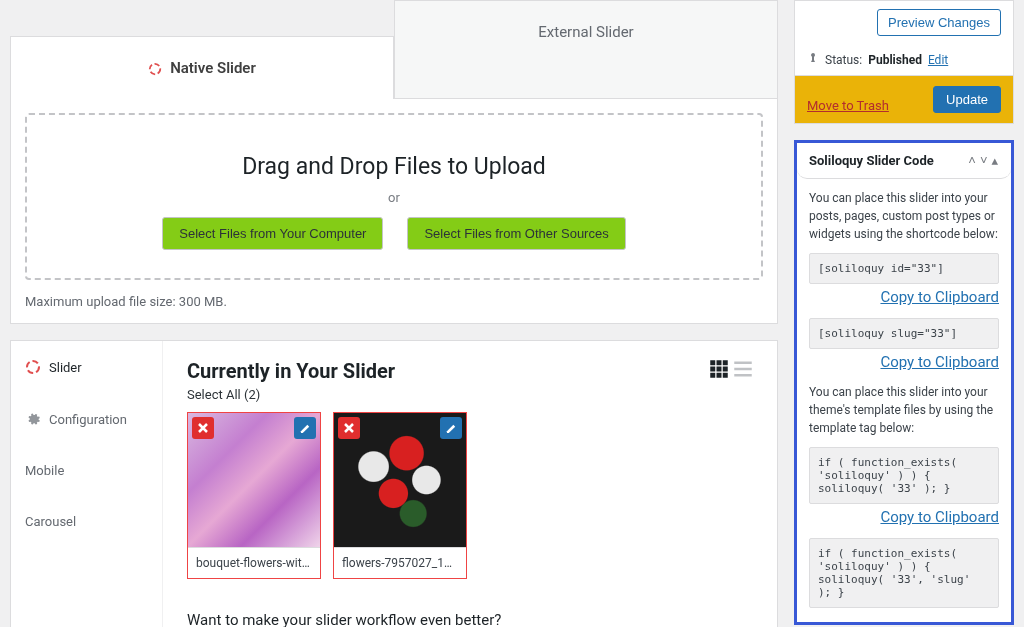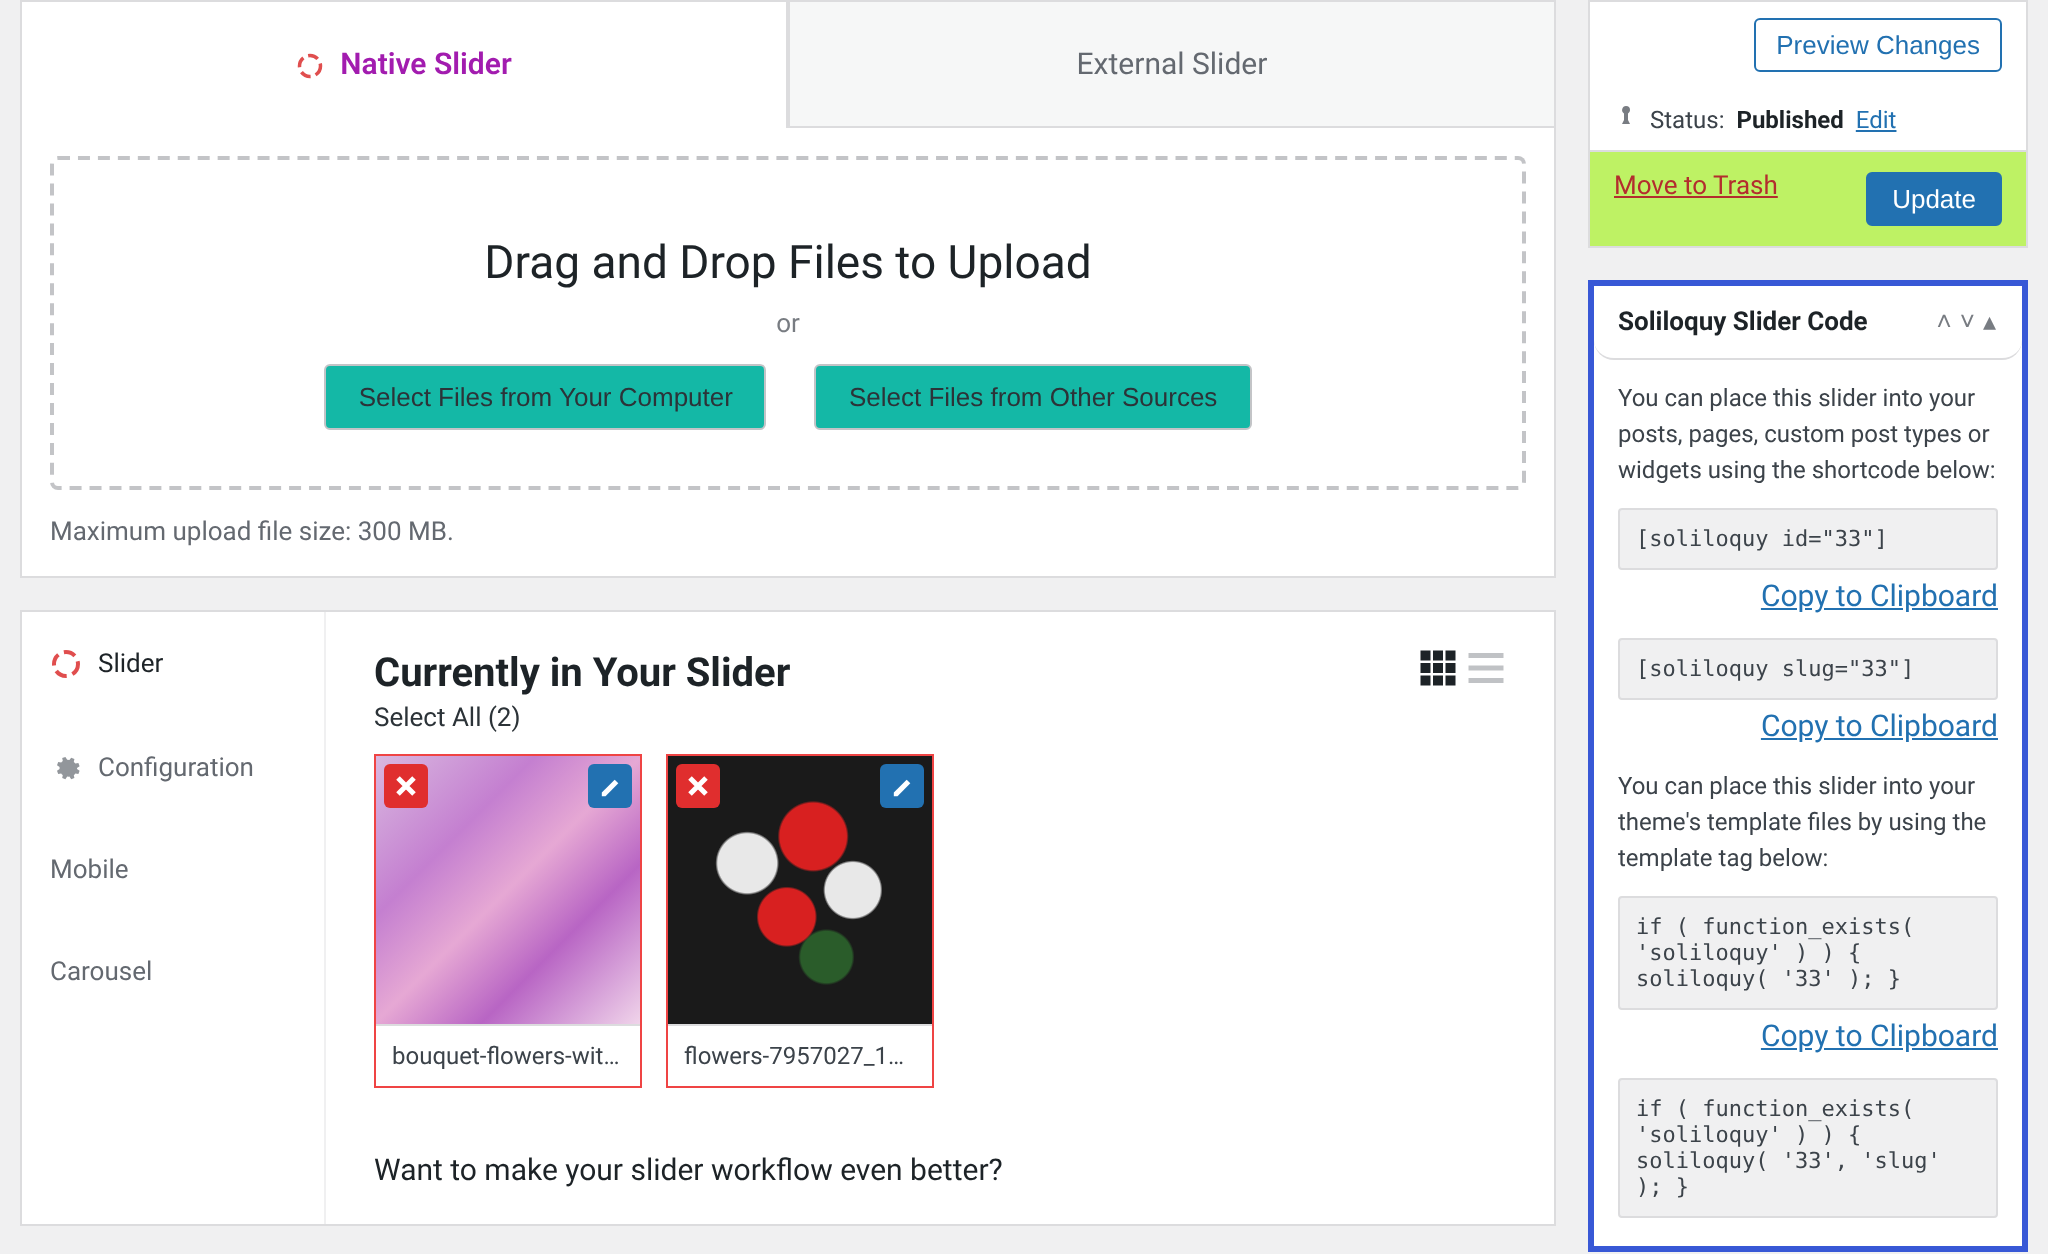--- a/index.html
+++ b/index.html
@@ -3,30 +3,30 @@
 <meta charset="utf-8">
 <style>
 * { box-sizing: border-box; margin: 0; padding: 0; }
 body { font-family: -apple-system, BlinkMacSystemFont, "Segoe UI", Roboto, sans-serif; background: #f0f0f1; color: #1d2327; font-size: 13px; }
 .wrap { display: flex; padding: 0 10px; gap: 16px; }
 .main { flex: 1; min-width: 0; }
 .side { width: 220px; flex-shrink: 0; }
 
 .tabs { display: flex; background: #f0f0f1; }
 .tab { flex: 1; text-align: center; padding: 22px 0; background: #f6f7f7; border: 1px solid #dcdcde; color: #646970; font-size: 15px; cursor: pointer; }
-.tab.active { background: #fff; border-bottom: none; color: #a21caf; font-weight: 600; }
+.tab.active { background: #fff; border-bottom: none; color: #404040; font-weight: 600; margin-top: 36px; }
 .tab.active .ic { color: #e04e4e; }
 .ic { display: inline-block; width: 14px; height: 14px; margin-right: 8px; vertical-align: middle; }
 
 .panel { background: #fff; border: 1px solid #dcdcde; border-top: none; padding: 14px; }
 .dz { border: 2px dashed #c3c4c7; border-radius: 4px; padding: 38px 20px 28px; text-align: center; }
 .dz h2 { font-size: 23px; font-weight: 400; margin-bottom: 10px; }
 .dz .or { color: #787c82; margin-bottom: 12px; font-size: 13px; }
 .dz-btns { display: flex; justify-content: center; gap: 24px; }
-.btn-sec { background: #14b8a6; border: 1px solid #c3c4c7; padding: 8px 16px; font-size: 13px; color: #2c3338; cursor: pointer; border-radius: 3px; }
+.btn-sec { background: #84cc16; border: 1px solid #c3c4c7; padding: 8px 16px; font-size: 13px; color: #2c3338; cursor: pointer; border-radius: 3px; }
 .note { margin-top: 14px; color: #646970; font-size: 13px; }
 
 .row2 { display: flex; background: #fff; border: 1px solid #dcdcde; margin-top: 16px; }
 .nav { width: 152px; border-right: 1px solid #f0f0f1; }
 .nav-item { padding: 18px 14px; color: #646970; font-size: 13px; cursor: pointer; display: flex; align-items: center; gap: 8px; }
 .nav-item.active { color: #1d2327; }
 .nav-item.active .ico { color: #e04e4e; }
 .ico { width: 16px; height: 16px; flex-shrink: 0; }
 
 .content { flex: 1; padding: 18px 24px; }
@@ -51,21 +51,21 @@
 .box.hl { border: 3px solid #3858d6; }
 .box-h { padding: 10px 12px; border-bottom: 1px solid #dcdcde; display: flex; justify-content: space-between; align-items: center; border-radius: 10px; }
 .box-h h4 { font-size: 13px; font-weight: 700; }
 .box-c { padding: 10px 12px; font-size: 12px; color: #3c434a; }
 .pub-row { display: flex; justify-content: flex-end; padding: 8px 12px; }
 .btn-out { border: 1px solid #2271b1; color: #2271b1; background: #fff; padding: 5px 10px; font-size: 13px; cursor: pointer; border-radius: 3px; }
 .btn-pri { background: #2271b1; color: #fff; border: 1px solid #2271b1; padding: 5px 12px; font-size: 13px; cursor: pointer; border-radius: 3px; }
 .status-row { padding: 8px 12px; display: flex; align-items: center; gap: 6px; color: #3c434a; font-size: 12px; }
 .status-row strong { color: #1d2327; }
 .status-row a { color: #2271b1; text-decoration: underline; }
-.trash-row { padding: 10px 12px; display: flex; justify-content: space-between; align-items: flex-start; border-top: 1px solid #dcdcde; background: #bef264; }
+.trash-row { padding: 10px 12px; display: flex; justify-content: space-between; align-items: flex-end; border-top: 1px solid #dcdcde; background: #eab308; }
 .trash { color: #b32d2e; text-decoration: underline; font-size: 13px; cursor: pointer; }
 
 .code-desc { margin-bottom: 10px; line-height: 1.5; }
 .codebox { background: #f0f0f1; border: 1px solid #dcdcde; padding: 8px; font-family: Consolas, Monaco, monospace; font-size: 11px; margin-bottom: 4px; word-break: break-word; border-radius: 2px; }
 .copy { color: #2271b1; text-decoration: underline; font-size: 15px; cursor: pointer; display: block; text-align: right; margin-bottom: 12px; }
 .handle { display: flex; gap: 2px; color: #787c82; }
 .handle span { cursor: pointer; padding: 0 1px; }
 .pin { color: #787c82; }
 
 

